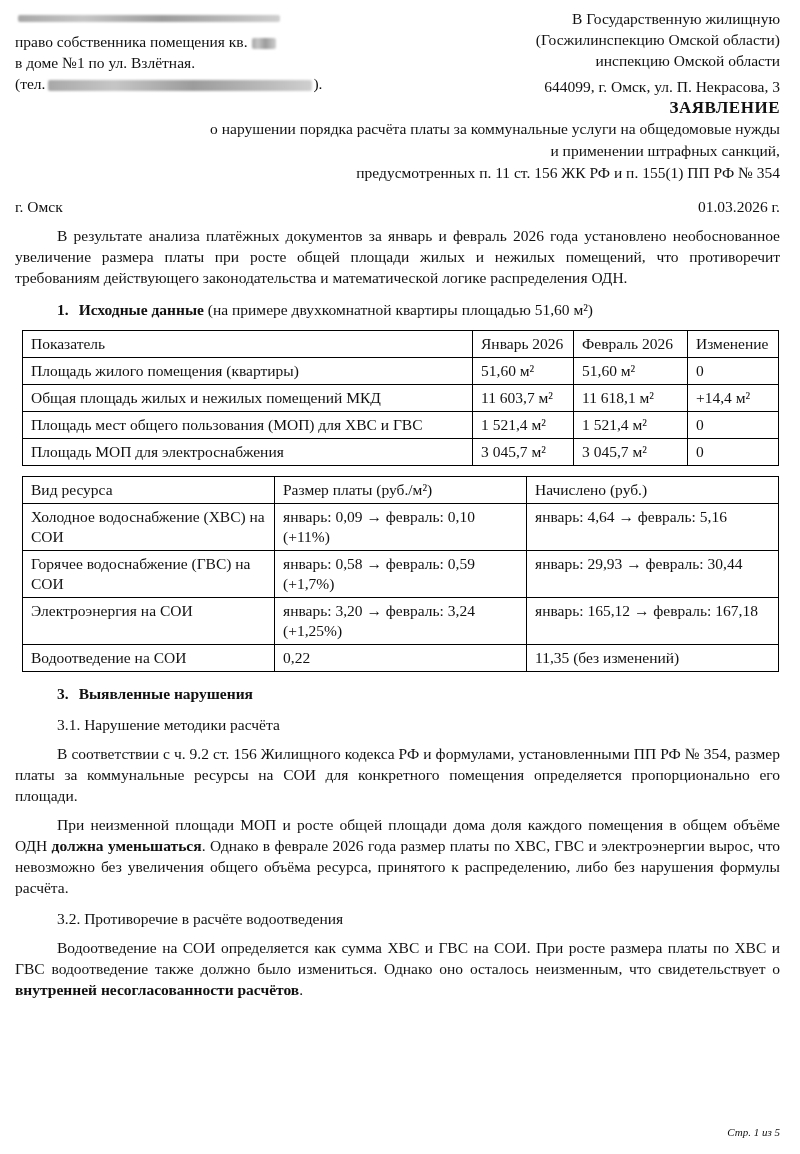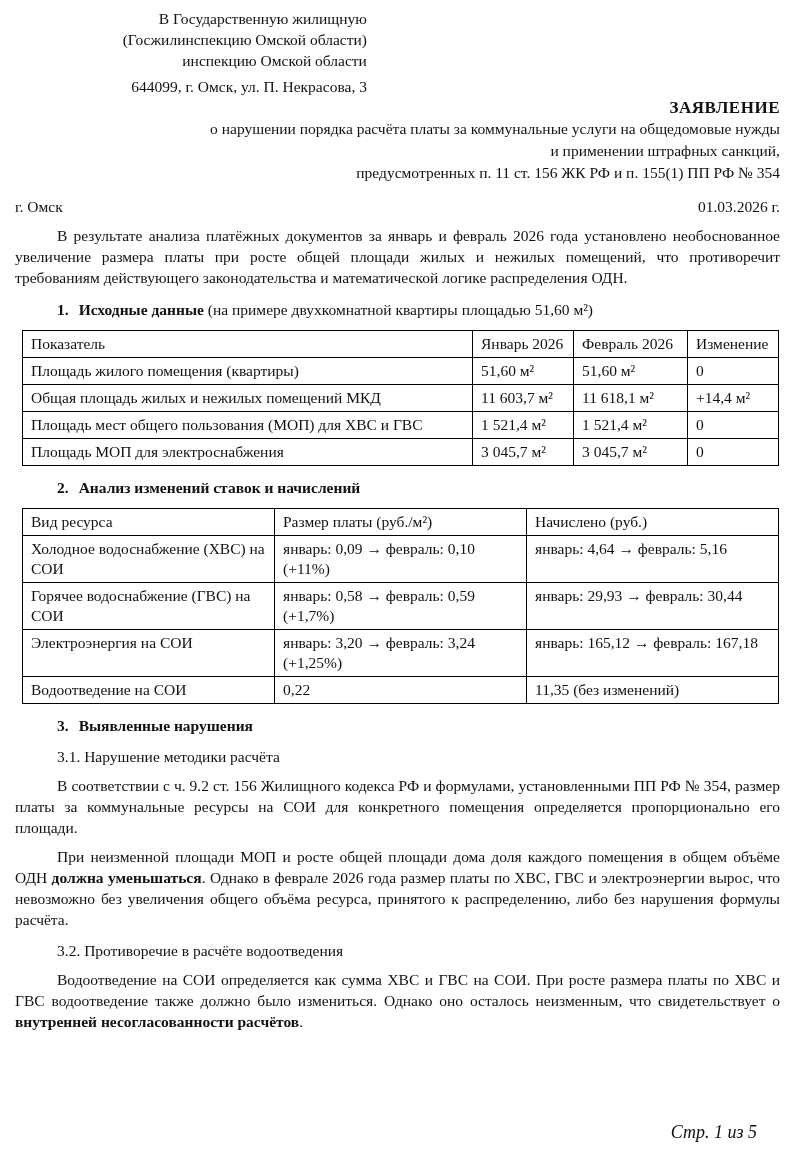--- a/index.html
+++ b/index.html
@@ -65,32 +65,38 @@
     line-height:20px;
     overflow:hidden;
   }
   table.t1 col.c0{width:450px;}
   table.t1 col.c1{width:101px;}
   table.t1 col.c2{width:114px;}
   table.t1 col.c3{width:91px;}
   table.t2 col{width:252px;}
   .footer{
     position:absolute;
-    right:43px;bottom:11px;
+    right:20px;bottom:11px;
     font-style:italic;
-    font-size:18px;
+    font-size:11px;
   }
   .b{font-weight:bold;}
 </style>
 </head>
 <body>
 
 <div class="page">
 
   <div class="hdr">
+    <div class="hdr-left">
+      <div><span class="redact redact-line1"></span></div>
+      <div><span>право собственника помещения кв.</span><span class="redact redact-apt"></span></div>
+      <div>в доме №1 по ул. Взлётная.</div>
+      <div><span>(тел.</span><span class="redact redact-tel"></span><span>).</span></div>
+    </div>
     <div class="hdr-right">
       <div>В Государственную жилищную</div>
       <div>(Госжилинспекцию Омской области)</div>
       <div>инспекцию Омской области</div>
       <div class="addr-line4">644099, г. Омск, ул. П. Некрасова, 3</div>
     </div>
   </div>
 
   <div class="title-block">
     <div class="title-main">ЗАЯВЛЕНИЕ</div>
@@ -144,23 +150,20 @@
     </tr>
     <tr>
       <td>Площадь МОП для электроснабжения</td>
       <td>3 045,7 м²</td>
       <td>3 045,7 м²</td>
       <td>0</td>
     </tr>
   </tbody>
     </table>
 
-  <div class="sect-heading">
-    <span class="num">2.</span><span class="t-bold">Анализ изменений ставок и начислений</span>
-  </div>
 
   <table class="doc t2">
     <colgroup>
         <col>
         <col>
         <col>
       </colgroup>
     <tbody>
         <tr>
       <th>Вид ресурса</th>

